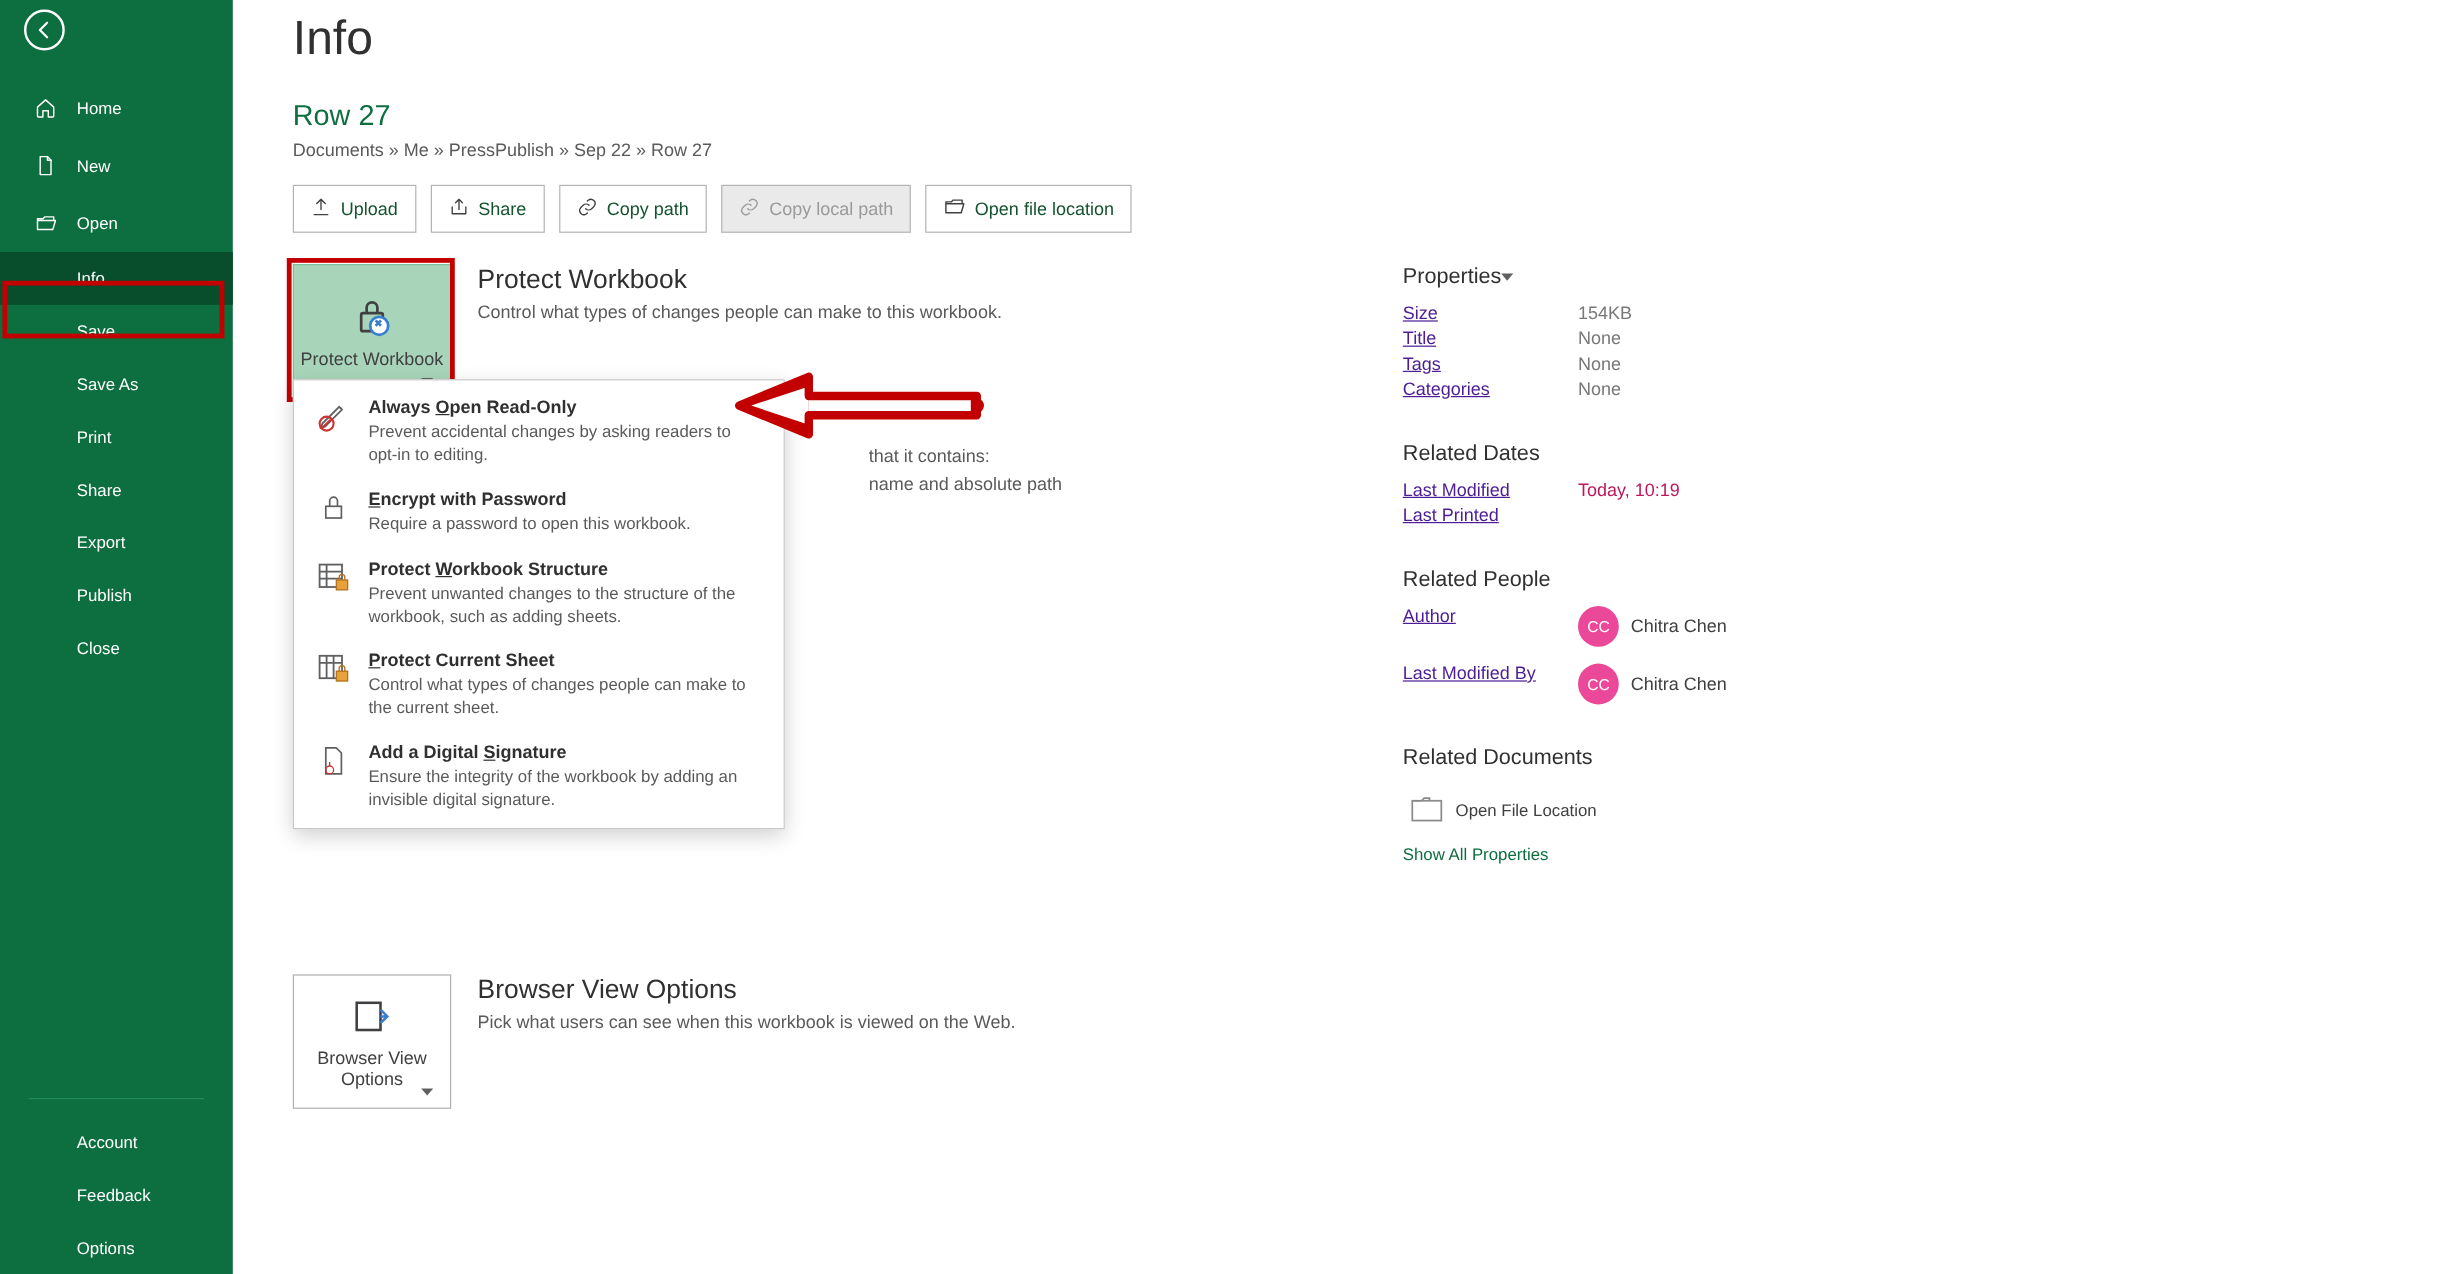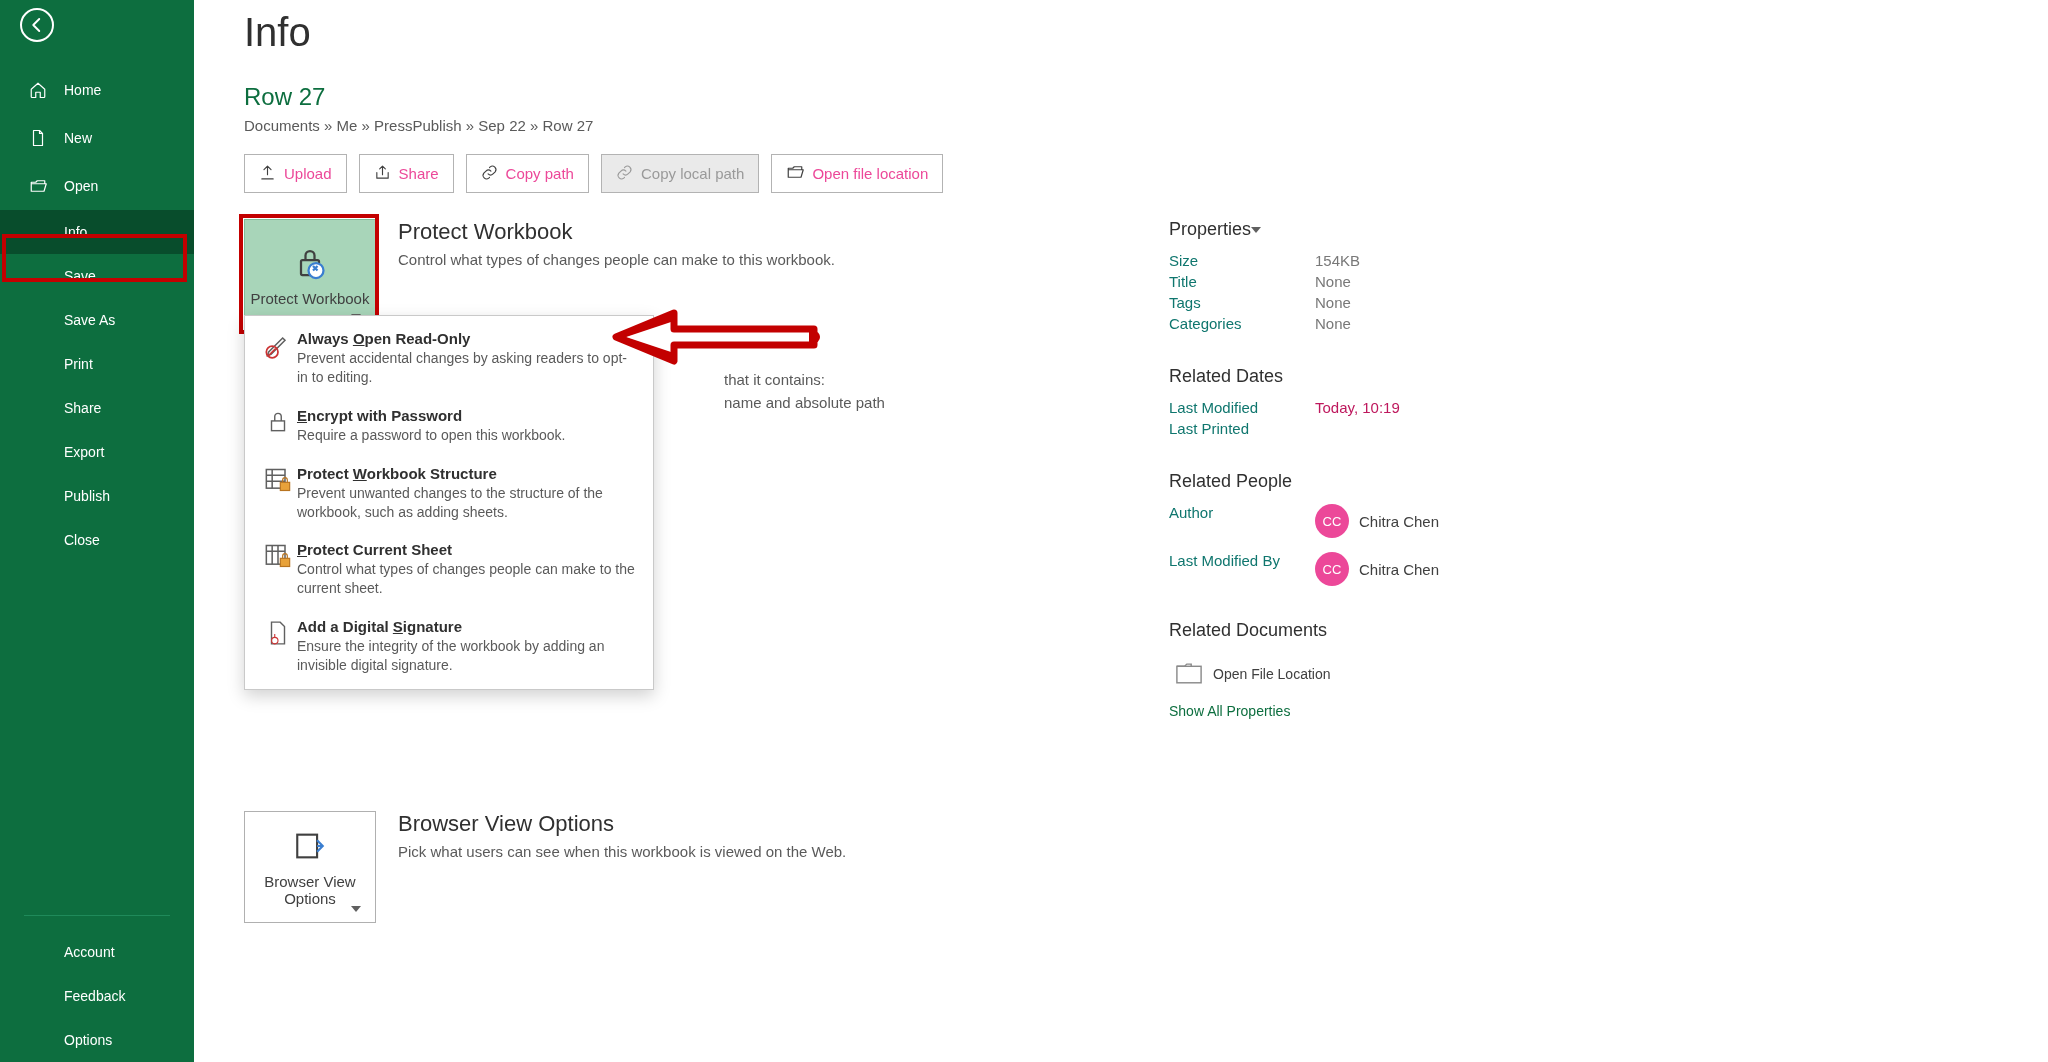--- a/index.html
+++ b/index.html
@@ -91,21 +91,21 @@
   }
   .action-btn {
     display: inline-flex;
     align-items: center;
     gap: 8px;
     padding: 8px 14px;
     border: 1px solid #b3b3b3;
     background: #ffffff;
     cursor: pointer;
     font-size: 15px;
-    color: #ec4899;
+    color: #14532d;
   }
   .action-btn.disabled {
     background: #eaeaea;
     color: #9a9a9a;
     cursor: default;
   }
   .main-cols {
     display: flex;
     gap: 90px;
     align-items: flex-start;
@@ -158,21 +158,21 @@
     left: 0;
     width: 410px;
     background: #ffffff;
     border: 1px solid #c9c9c9;
     box-shadow: 0 6px 16px rgba(0,0,0,0.18);
     z-index: 5;
     padding: 4px 0;
   }
   .drop-item {
     display: flex;
-    gap: 4px;
+    gap: 14px;
     padding: 10px 18px;
     cursor: pointer;
   }
   .drop-icon {
     width: 30px;
     height: 30px;
     flex-shrink: 0;
     display: flex;
     align-items: center;
     justify-content: center;
@@ -195,21 +195,21 @@
     margin-bottom: 12px;
     display: inline-flex;
     align-items: center;
     gap: 0;
   }
   .prop-row {
     display: flex;
     margin-bottom: 4px;
     font-size: 15px;
   }
-  .prop-row .lbl { width: 146px; color: #0f766e; }
+  .prop-row .lbl { width: 146px; color: #4c1d95; text-decoration: underline; }
   .prop-row .val { color: #787878; }
   .person {
     display: flex;
     align-items: center;
     gap: 10px;
     margin-bottom: 10px;
   }
   .avatar {
     width: 34px;
     height: 34px;

